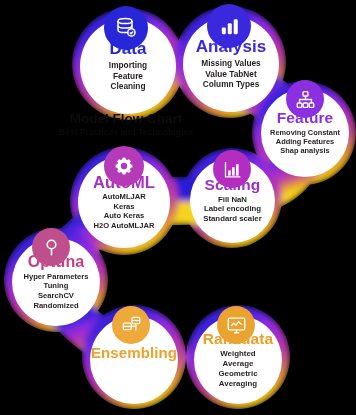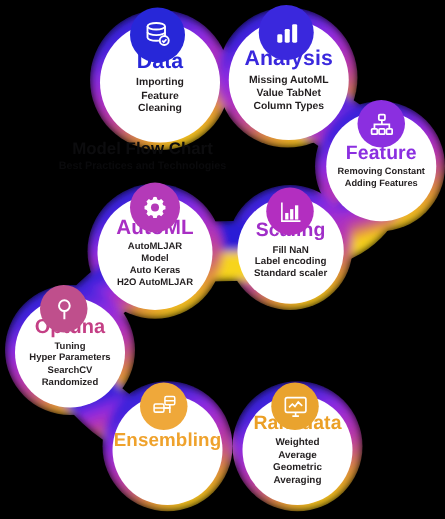--- a/index.html
+++ b/index.html
@@ -131,38 +131,39 @@
       <path d="M4 5v9c0 1.45 3.13 2.6 7 2.6s7-1.15 7-2.6V5"></path>
       <path d="M4 9.5c0 1.45 3.13 2.6 7 2.6s7-1.15 7-2.6"></path>
       <circle cx="17.4" cy="16.4" r="3.6" fill="#2727d8"></circle>
       <path d="M15.8 16.5l1.2 1.2 2.2-2.3" stroke-width="1.4"></path>
     </svg>
   </div>
 
   <div class="node" style="left:183px;top:16px;width:96px;height:96px;">
     <div class="ttl" style="font-size:17px;color:#3a28dd;margin-bottom:3px;">Analysis</div>
     <div class="lines" style="font-size:8.3px;line-height:10.6px;">
-      <div>Missing AutoML</div>
+      <div>Missing Values</div>
       <div>Value TabNet</div>
       <div>Column Types</div>
     </div>
   </div>
   <div class="badge" style="left:207px;top:4px;width:44px;height:44px;background:#3a28dd;">
     <svg width="23" height="23" viewBox="0 0 24 24">
       <rect x="4" y="13" width="4.2" height="7" rx="1.2" fill="#fff"></rect>
       <rect x="10.2" y="8.5" width="4.2" height="11.5" rx="1.2" fill="#fff"></rect>
       <rect x="16.4" y="4.5" width="4.2" height="15.5" rx="1.2" fill="#fff"></rect>
     </svg>
   </div>
 
   <div class="node" style="left:261px;top:89px;width:88px;height:88px;">
     <div class="ttl" style="font-size:15.5px;color:#8b2fe0;margin-bottom:2px;">Feature</div>
     <div class="lines" style="font-size:7.4px;line-height:9.4px;">
       <div>Removing Constant</div>
       <div>Adding Features</div>
+      <div>Shap analysis</div>
     </div>
   </div>
   <div class="badge" style="left:286px;top:80px;width:38px;height:38px;background:#8b2fe0;">
     <svg width="21" height="21" viewBox="0 0 24 24" fill="none" stroke="#fff" stroke-width="1.6">
       <rect x="9.2" y="3" width="5.6" height="5" rx="1"></rect>
       <rect x="2.6" y="16" width="5.2" height="5" rx="1"></rect>
       <rect x="9.4" y="16" width="5.2" height="5" rx="1"></rect>
       <rect x="16.2" y="16" width="5.2" height="5" rx="1"></rect>
       <path d="M12 8v4M5.2 16v-4h13.6v4"></path>
     </svg>
@@ -182,37 +183,37 @@
       <rect x="7" y="13" width="3" height="6" fill="#fff" stroke="none"></rect>
       <rect x="11.5" y="9.5" width="3" height="9.5" fill="#fff" stroke="none"></rect>
       <rect x="16" y="6" width="3" height="13" fill="#fff" stroke="none"></rect>
     </svg>
   </div>
 
   <div class="node" style="left:78px;top:156px;width:92px;height:92px;">
     <div class="ttl" style="font-size:16.5px;color:#a92fc4;margin-bottom:2px;">AutoML</div>
     <div class="lines" style="font-size:7.6px;line-height:9.6px;">
       <div>AutoMLJAR</div>
-      <div>Model</div>
+      <div>Keras</div>
       <div>Auto Keras</div>
       <div>H2O AutoMLJAR</div>
     </div>
   </div>
   <div class="badge" style="left:104px;top:146px;width:40px;height:40px;background:#b43ab8;">
     <svg width="22" height="22" viewBox="0 0 24 24" fill="#fff">
       <path d="M12 2.6l1.5.35.55 2.0 1.55.64 1.8-1.0 2.1 2.1-1.0 1.8.64 1.55 2.0.55v3l-2.0.55-.64 1.55 1.0 1.8-2.1 2.1-1.8-1.0-1.55.64-.55 2.0h-3l-.55-2.0-1.55-.64-1.8 1.0-2.1-2.1 1.0-1.8-.64-1.55-2.0-.55v-3l2.0-.55.64-1.55-1.0-1.8 2.1-2.1 1.8 1.0 1.55-.64.55-2.0z"></path>
       <circle cx="12" cy="12" r="3.5" fill="#b43ab8"></circle>
     </svg>
   </div>
 
   <div class="node" style="left:12px;top:238px;width:88px;height:88px;">
     <div class="ttl" style="font-size:16px;color:#c43f85;margin-bottom:2px;">Optuna</div>
     <div class="lines" style="font-size:7.6px;line-height:9.6px;">
+      <div>Hyper Parameters</div>
       <div>Tuning</div>
-      <div>Hyper Parameters</div>
       <div>SearchCV</div>
       <div>Randomized</div>
     </div>
   </div>
   <div class="badge" style="left:32px;top:228px;width:38px;height:38px;background:#bf4f8c;">
     <svg width="21" height="21" viewBox="0 0 24 24" fill="none" stroke="#fff" stroke-width="1.8">
       <circle cx="12" cy="8.6" r="4.9"></circle>
       <path d="M12 13.6V21"></path>
     </svg>
   </div>
@@ -241,18 +242,18 @@
     </div>
   </div>
   <div class="badge" style="left:217px;top:306px;width:38px;height:38px;background:#e9a32e;">
     <svg width="21" height="21" viewBox="0 0 24 24" fill="none" stroke="#fff" stroke-width="1.5">
       <rect x="2.6" y="3.6" width="18.8" height="13.4" rx="1.6"></rect>
       <path d="M9 20.4h6M12 17v3.4"></path>
       <path d="M6 12.4l3-3 2.4 2.2 3-4 3.6 3.4" stroke-width="1.5"></path>
     </svg>
   </div>
 
-  <div class="title-wrap" style="left:22px;top:112px;width:184px;">
+  <div class="title-wrap" style="left:34px;top:112px;width:184px;">
     <div class="t1" style="font-size:13.5px;">Model Flow Chart</div>
     <div class="t2" style="font-size:8.6px;margin-top:2px;">Best Practices and Technologies</div>
   </div>
 
 </div>
 
 </body></html>

